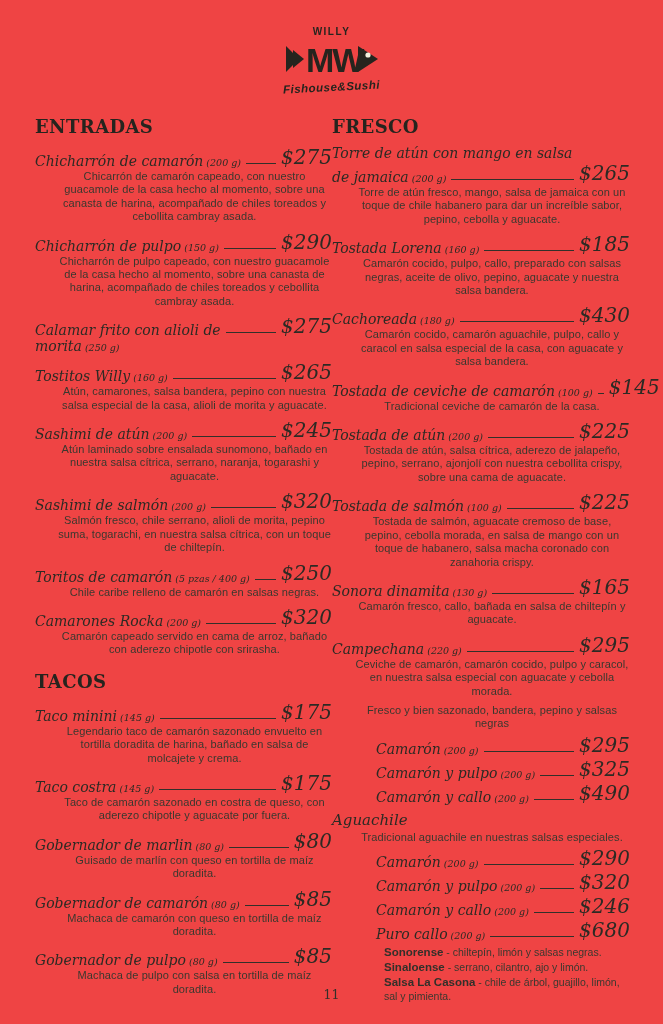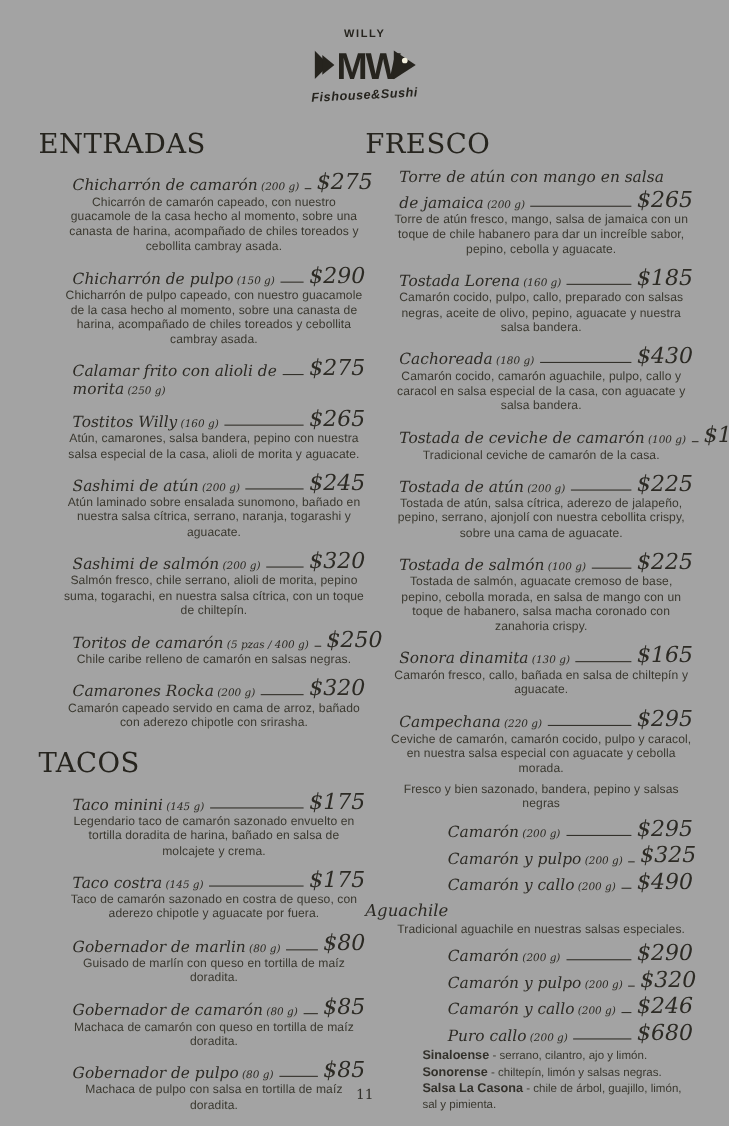--- a/index.html
+++ b/index.html
@@ -1,43 +1,43 @@
 <!DOCTYPE html>
 <html><head>
 <meta charset="utf-8">
 <style>
   html,body{margin:0;padding:0;background:#e8e6d5;}
   .page{
     position:relative; width:663px; height:1024px; margin:0 auto;
-    background:#a3a3a3; color:#32302a; overflow:hidden;
+    background:#ef4444; color:#32302a; overflow:hidden;
     font-family:"Liberation Sans", sans-serif;
   }
   
   .logo{position:absolute; top:26px; left:0; right:0; text-align:center;}
   .logo-top{font-weight:bold; font-size:10px; letter-spacing:1.5px; color:#26241e;}
   .fish{display:block; margin:1px auto 0;}
   .logo-bottom{
     font-weight:bold; font-style:italic; font-size:11.5px; letter-spacing:.5px;
     transform:rotate(-3deg); color:#26241e; margin-top:-1px;
   }
   
   .col{position:absolute; top:116px;}
   #col-left{left:35px; width:297px;}
   #col-right{left:332px; width:298px;}
   .sec-title{
-    font-family:"DejaVu Serif", serif; font-weight:normal; font-size:25px;
+    font-family:"DejaVu Serif", serif; font-weight:bold; font-size:18px;
     letter-spacing:.4px; margin:0 0 8px 0; color:#26241e;
   }
   .section + .section .sec-title{margin-top:14px;}
   .item{margin-bottom:6px;}
   .row{display:flex; align-items:flex-end;}
   .row.indent{margin-left:44px;}
   .iname{
     font-family:"DejaVu Serif", serif; font-style:italic; font-size:14px;
-    white-space:nowrap; color:#2c2a24;margin-left:31px;
+    white-space:nowrap; color:#2c2a24;
   }
   .isize{font-size:9.5px;}
   .leader{
     flex:1 1 auto; min-width:6px; height:0;
     border-bottom:1.2px solid #32302a; margin:0 5px 5px 5px;
   }
   .price{
     font-family:"DejaVu Serif", serif; font-style:italic; font-size:20px;
     white-space:nowrap; color:#2c2a24;
   }
@@ -301,22 +301,22 @@
               <span class="leader"></span>
               <span class="price">$246</span>
             </div>
             <div class="row indent">
               <span class="iname">Puro callo<span class="isize"> (200 g)</span></span>
               <span class="leader"></span>
               <span class="price">$680</span>
             </div>
           </div>
           <div class="notes">
+            <div class="note"><span class="note-label">Sonorense</span><span class="note-text"> - chiltepín, limón y salsas negras.</span></div>
             <div class="note"><span class="note-label">Sinaloense</span><span class="note-text"> - serrano, cilantro, ajo y limón.</span></div>
-            <div class="note"><span class="note-label">Sonorense</span><span class="note-text"> - chiltepín, limón y salsas negras.</span></div>
             <div class="note"><span class="note-label">Salsa La Casona</span><span class="note-text"> - chile de árbol, guajillo, limón, sal y pimienta.</span></div>
           </div>
         </div>
       </section>
     </div>
 
   <div class="page-number">11</div>
 </div>
 
 </body></html>

